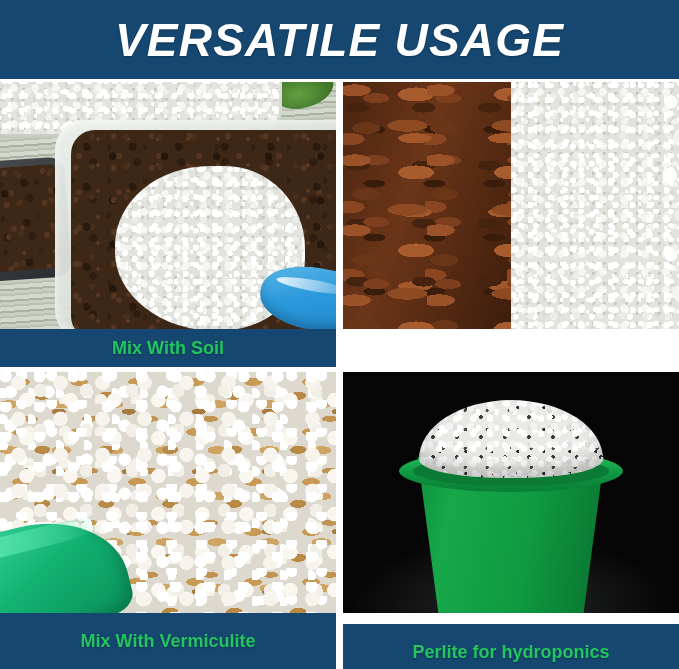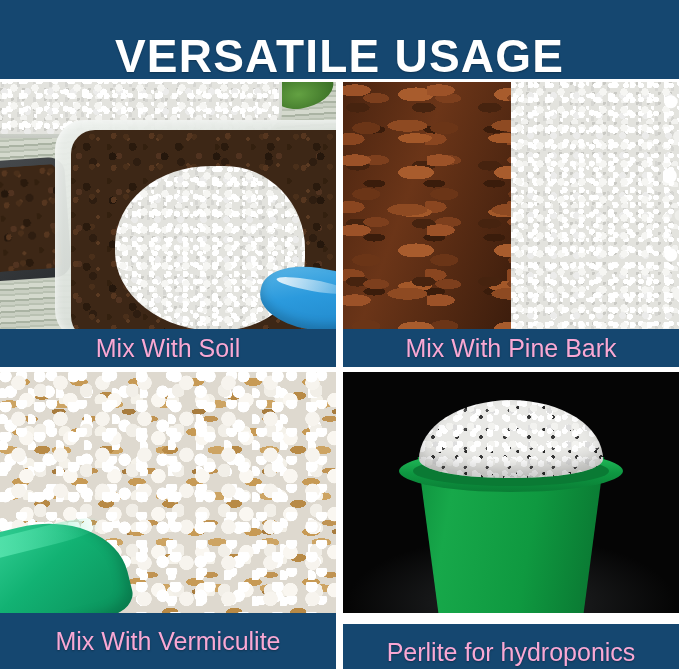--- a/index.html
+++ b/index.html
@@ -23,22 +23,23 @@
 
   
   .header-banner {
     position: absolute;
     left: 0;
     top: 0;
     width: 679px;
     height: 79px;
     background: #154770;
     display: flex;
-    align-items: flex-end;
+    align-items: center;
     justify-content: center;
+    font-style: italic;
   }
   .header-title {
     color: #ffffff;
     font-family: "Liberation Sans", sans-serif;
     font-weight: bold;
     font-size: 46px;
     letter-spacing: 1.2px;
     line-height: 1;
     text-align: center;
     white-space: nowrap;
@@ -80,24 +81,24 @@
     width: 100%;
     background: #154770;
     display: flex;
     align-items: center;
     justify-content: center;
   }
   .panel-tl .caption-bar, .panel-tr .caption-bar { height: 38px; }
   .panel-bl .caption-bar, .panel-br .caption-bar { height: 56px; }
 
   .caption-text {
-    color: #f9a8d4;
+    color: #22c55e;
     font-family: "Liberation Sans", sans-serif;
-    font-weight: normal;
-    font-size: 25px;
+    font-weight: bold;
+    font-size: 18px;
     line-height: 1;
     white-space: nowrap;
     text-shadow: 0 1px 2px rgba(0,0,0,0.3);
   }
 
   
   .tl-wood {
     position: absolute; inset: 0;
     background:
       repeating-linear-gradient(176deg,
@@ -375,23 +376,20 @@
         <span class="caption-text">Mix With Soil</span>
       </div>
     </div>
 
     <div class="panel panel-tr">
       <div class="photo">
         <div class="tr-bark"></div>
         <div class="tr-perlite perlite-tex"></div>
         <div class="tr-bark-edge"></div>
       </div>
-      <div class="caption-bar">
-        <span class="caption-text">Mix With Pine Bark</span>
-      </div>
     </div>
 
     <div class="panel panel-bl">
       <div class="photo">
         <div class="bl-mix"></div>
         <div class="bl-greentool">
           <div class="bl-greentool-body"></div>
           <div class="bl-greentool-rim"></div>
         </div>
       </div>

